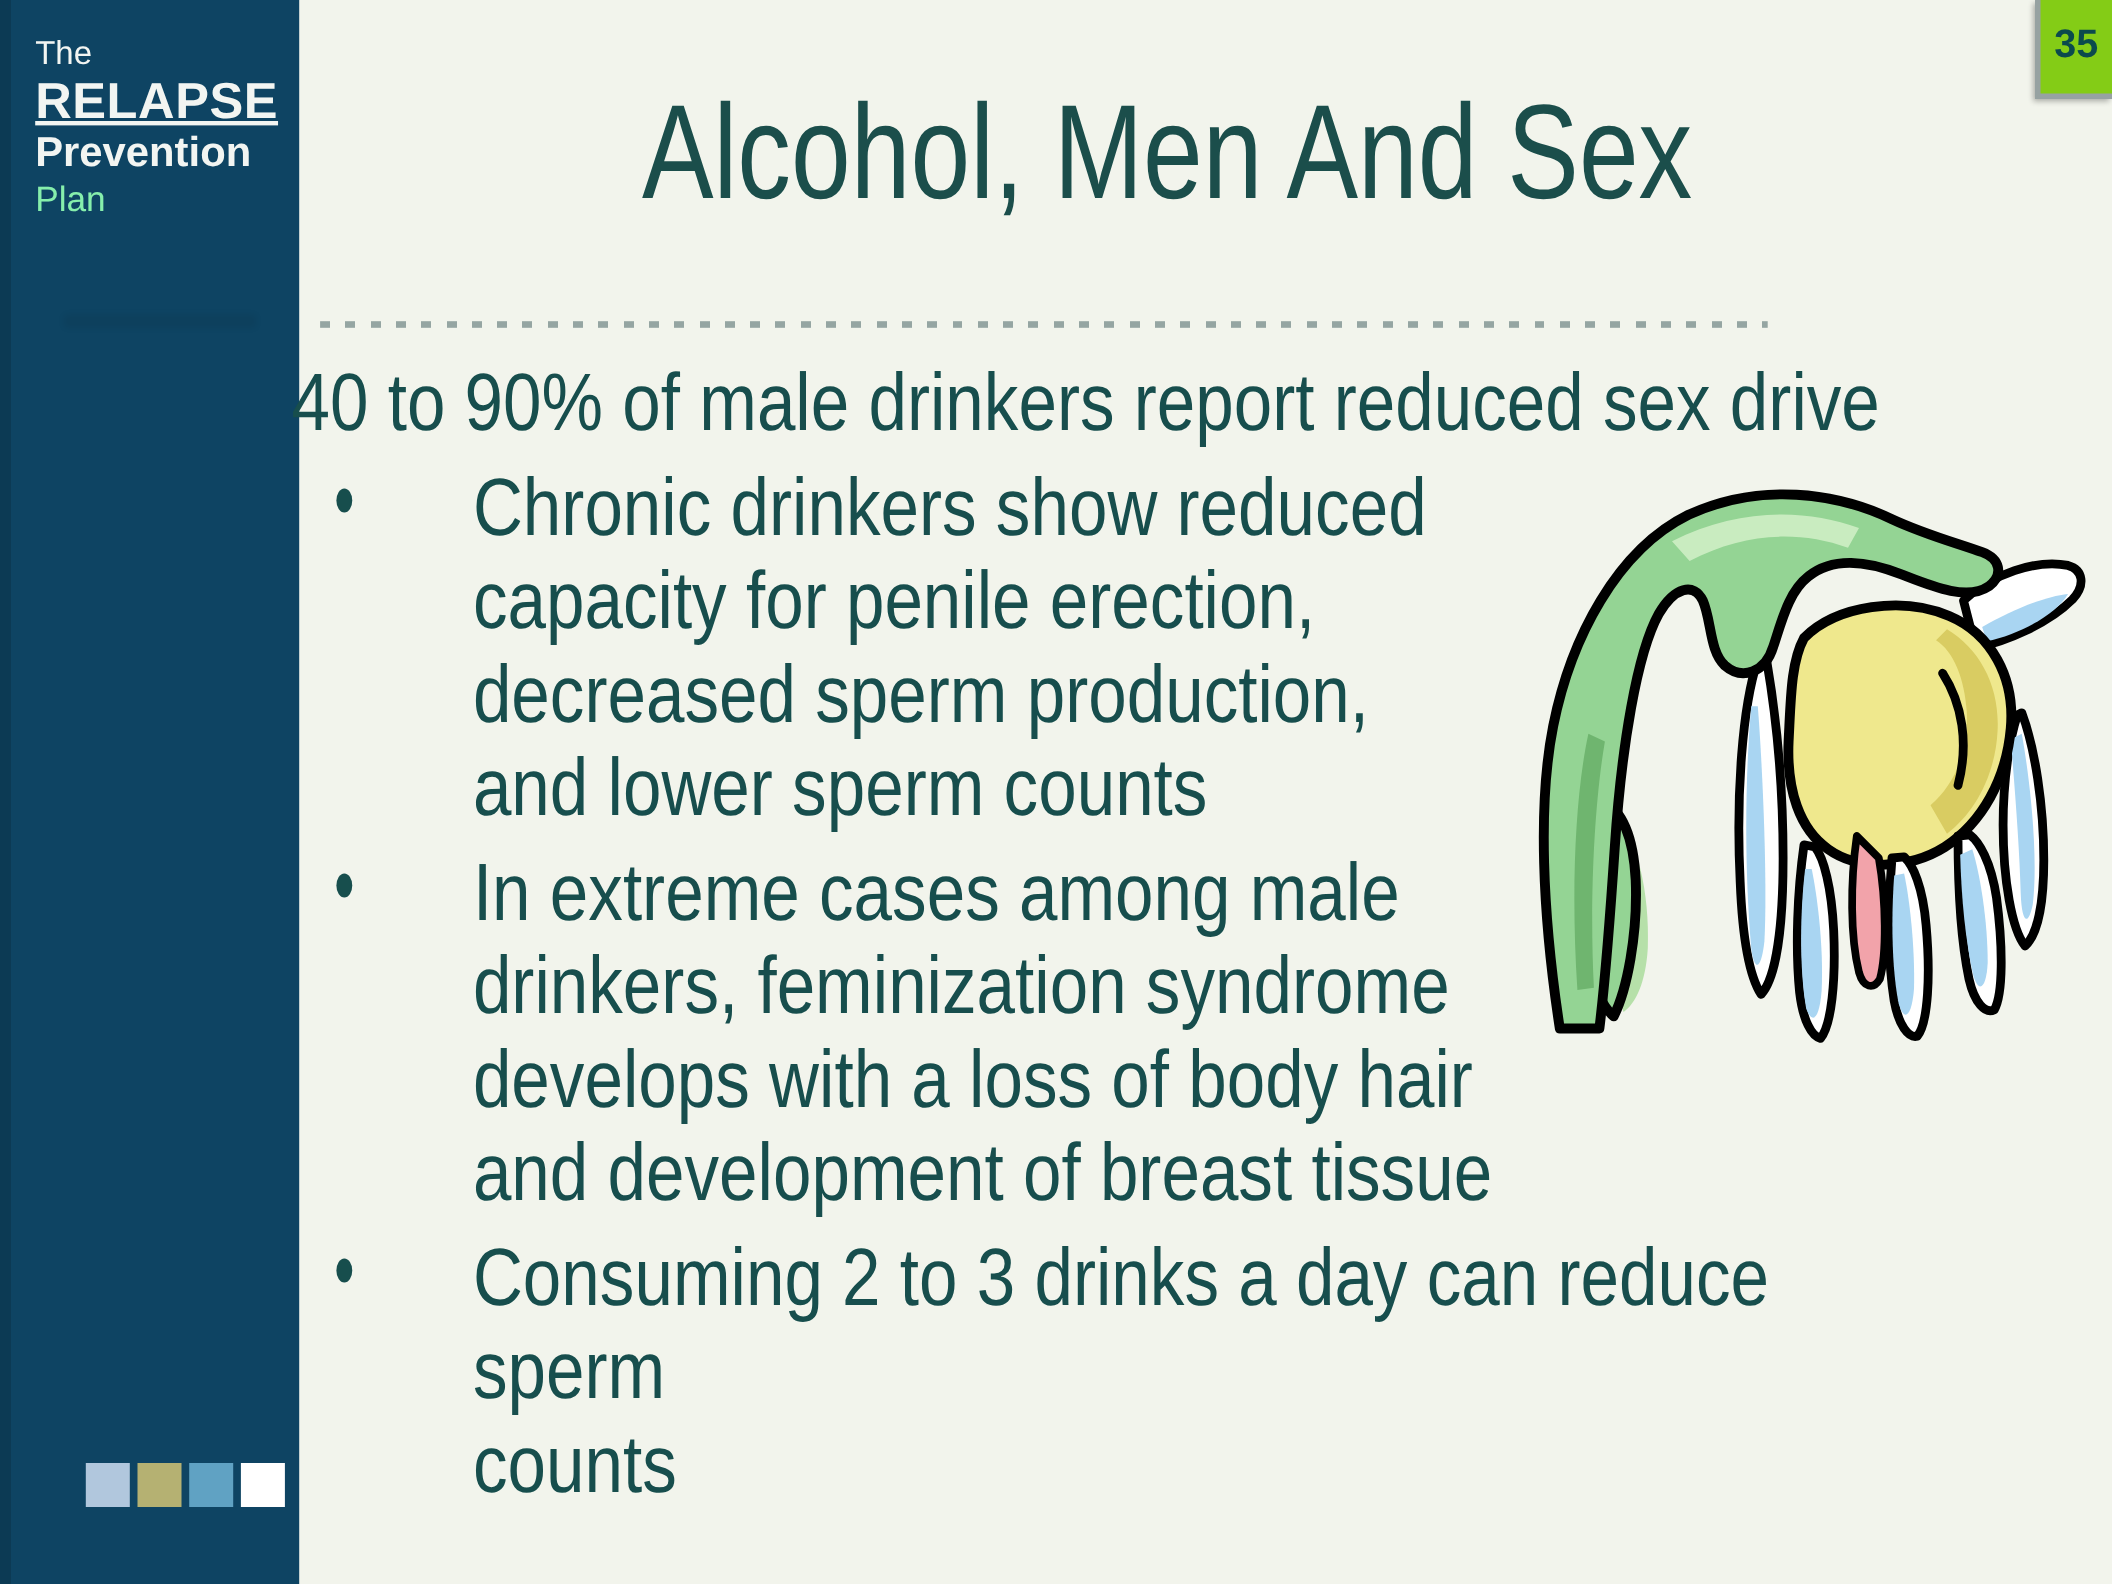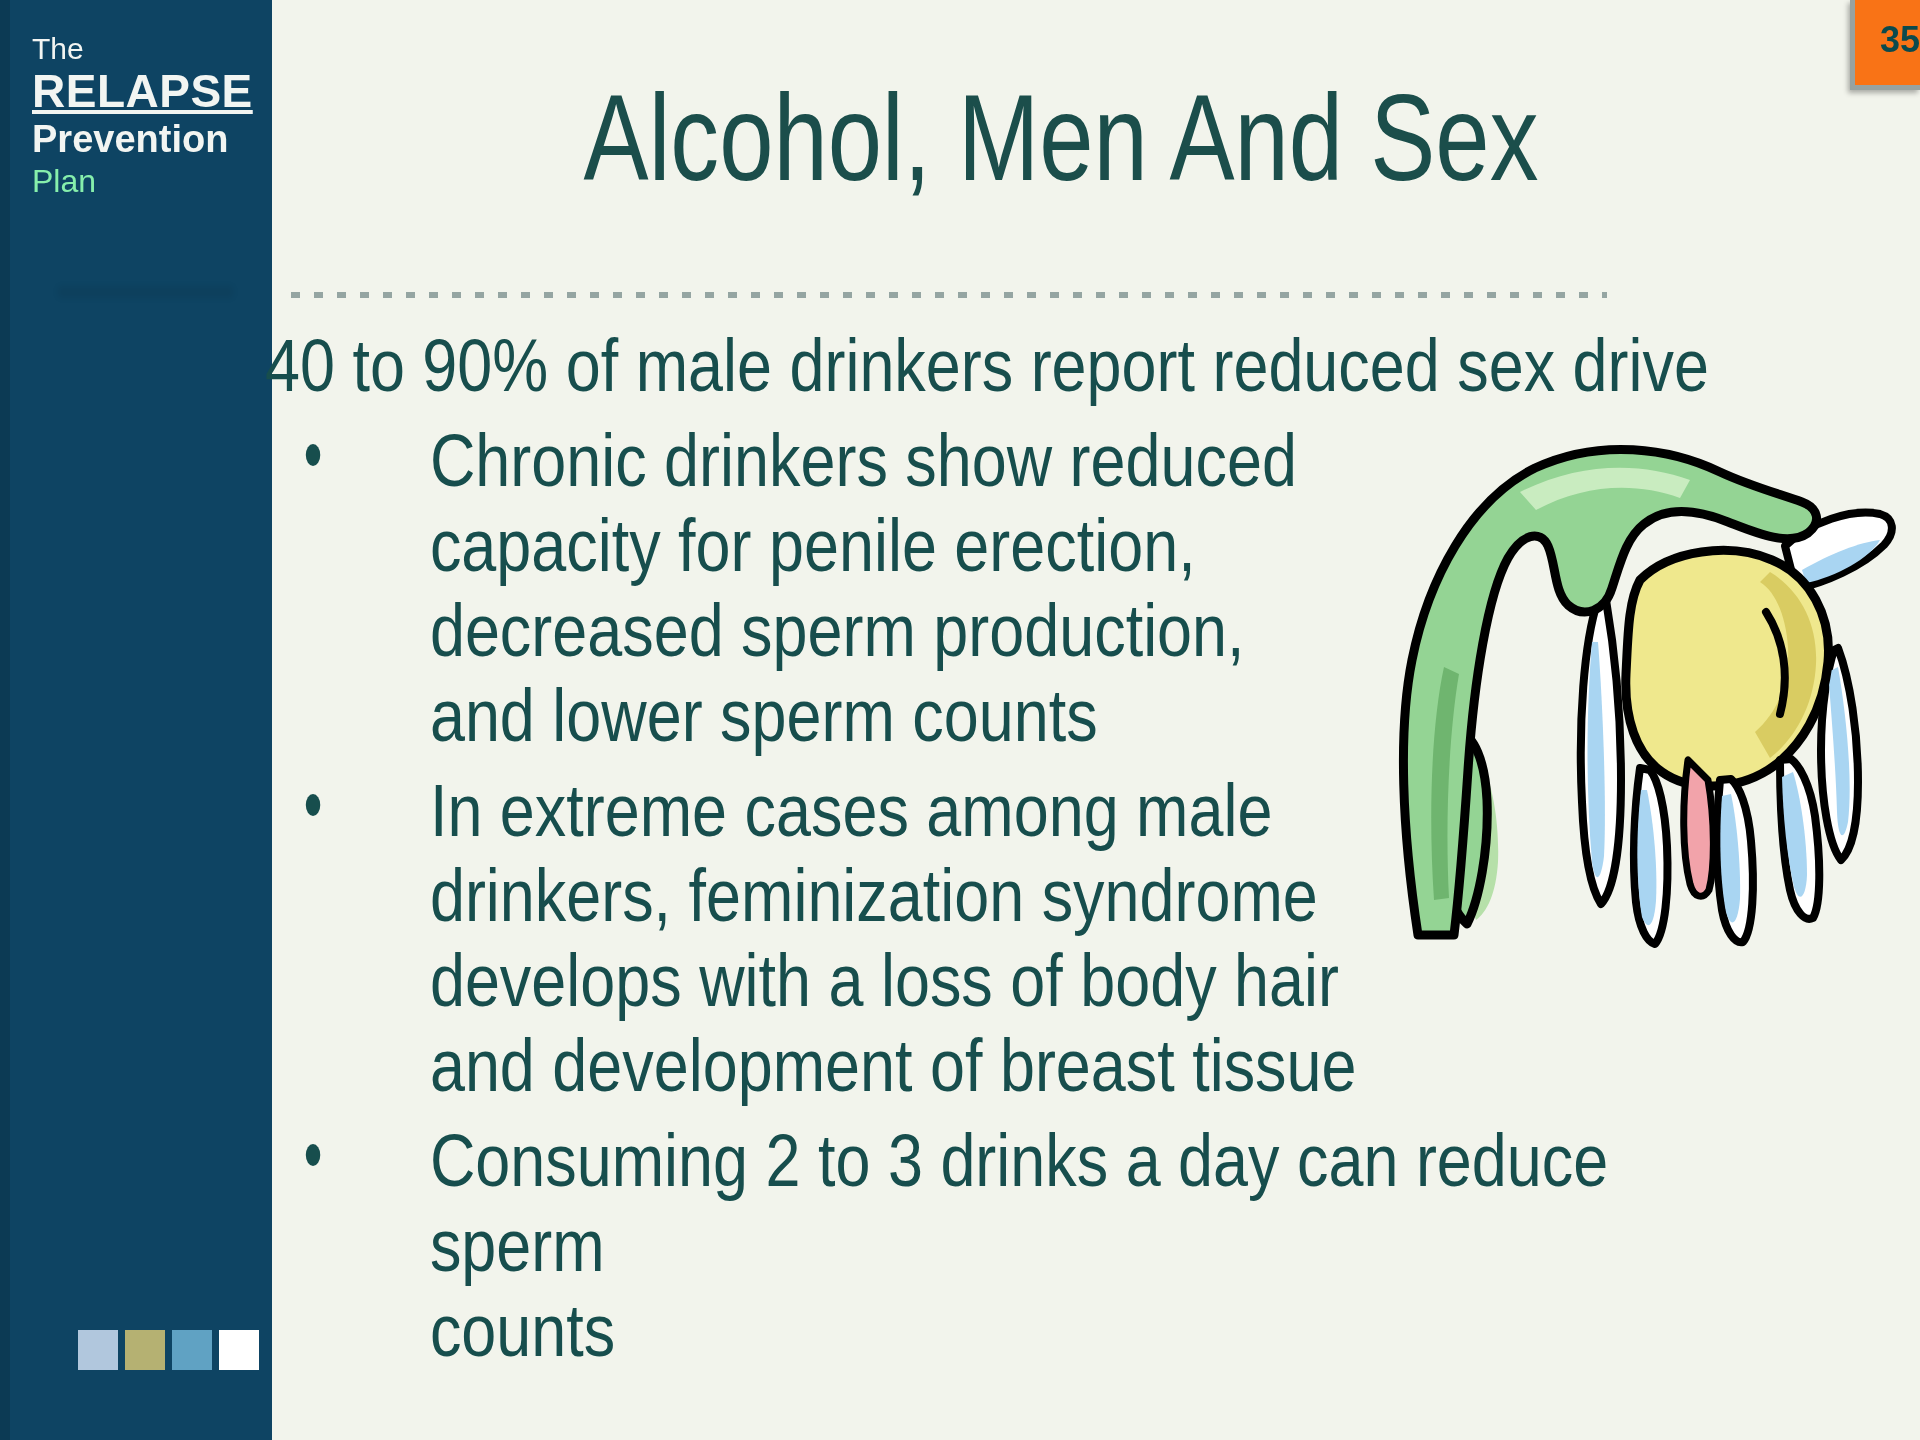--- a/index.html
+++ b/index.html
@@ -26,24 +26,24 @@
   .ghost-mark {
     position:absolute; left:58px; top:286px; width:175px; height:12px;
     background:rgba(0,0,0,0.18); opacity:0.35; filter:blur(3px);
     border-radius:3px;
   }
   .squares { position:absolute; left:78px; top:1330px; display:flex; gap:7px; }
   .squares .sq { width:40px; height:40px; }
   
   .page-box {
     position:absolute; right:0; top:0; width:70px; height:90px;
-    background:#f97316;
+    background:#84cc16;
     border-left:5px solid #97a2a2; border-bottom:5px solid #97a2a2;
     box-shadow:-2px 3px 5px rgba(0,0,0,0.3);
-    display:flex; align-items:center; justify-content:flex-end;
+    display:flex; align-items:center; justify-content:center;
     padding-bottom:6px;
   }
   .page-num { font-size:36px; font-weight:700; color:#0b4a4d; }
   
   .title {
     position:absolute; left:272px; top:74px; width:1578px;
     text-align:center; font-size:122px; line-height:1.05; font-weight:400;
     color:#1b4e4b; white-space:nowrap;
     transform:scaleX(0.8); transform-origin:center top;
   }

